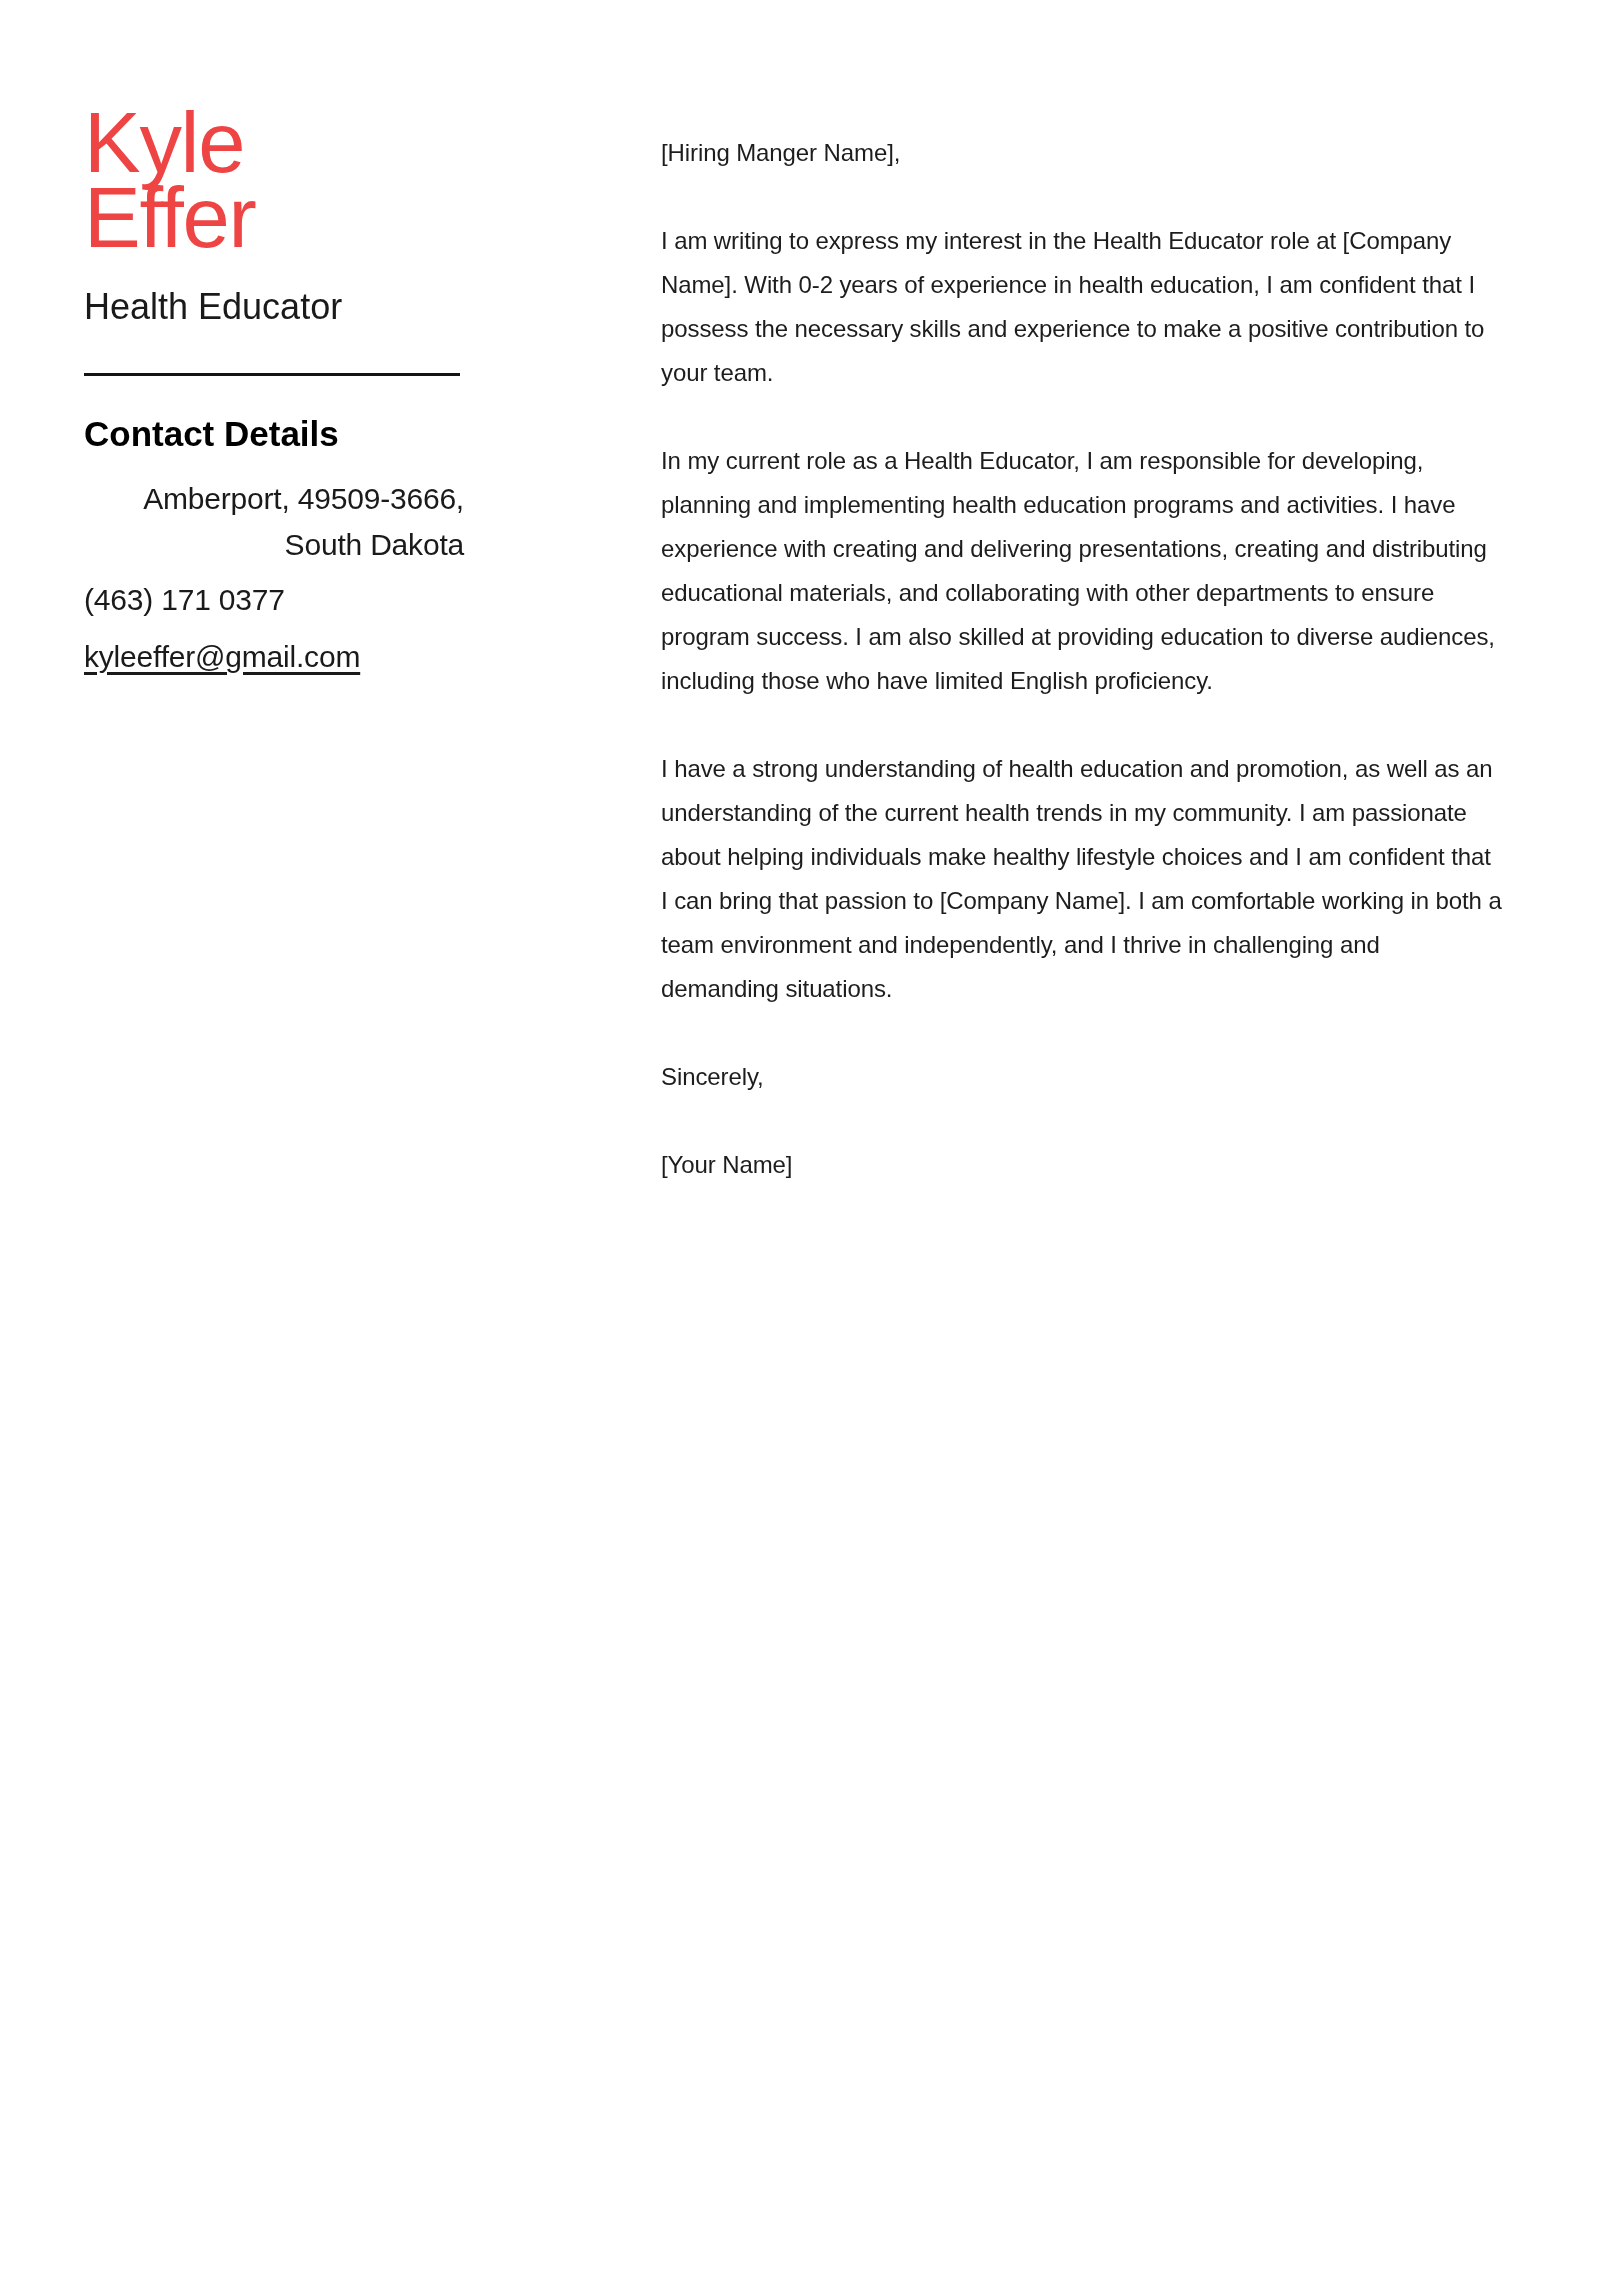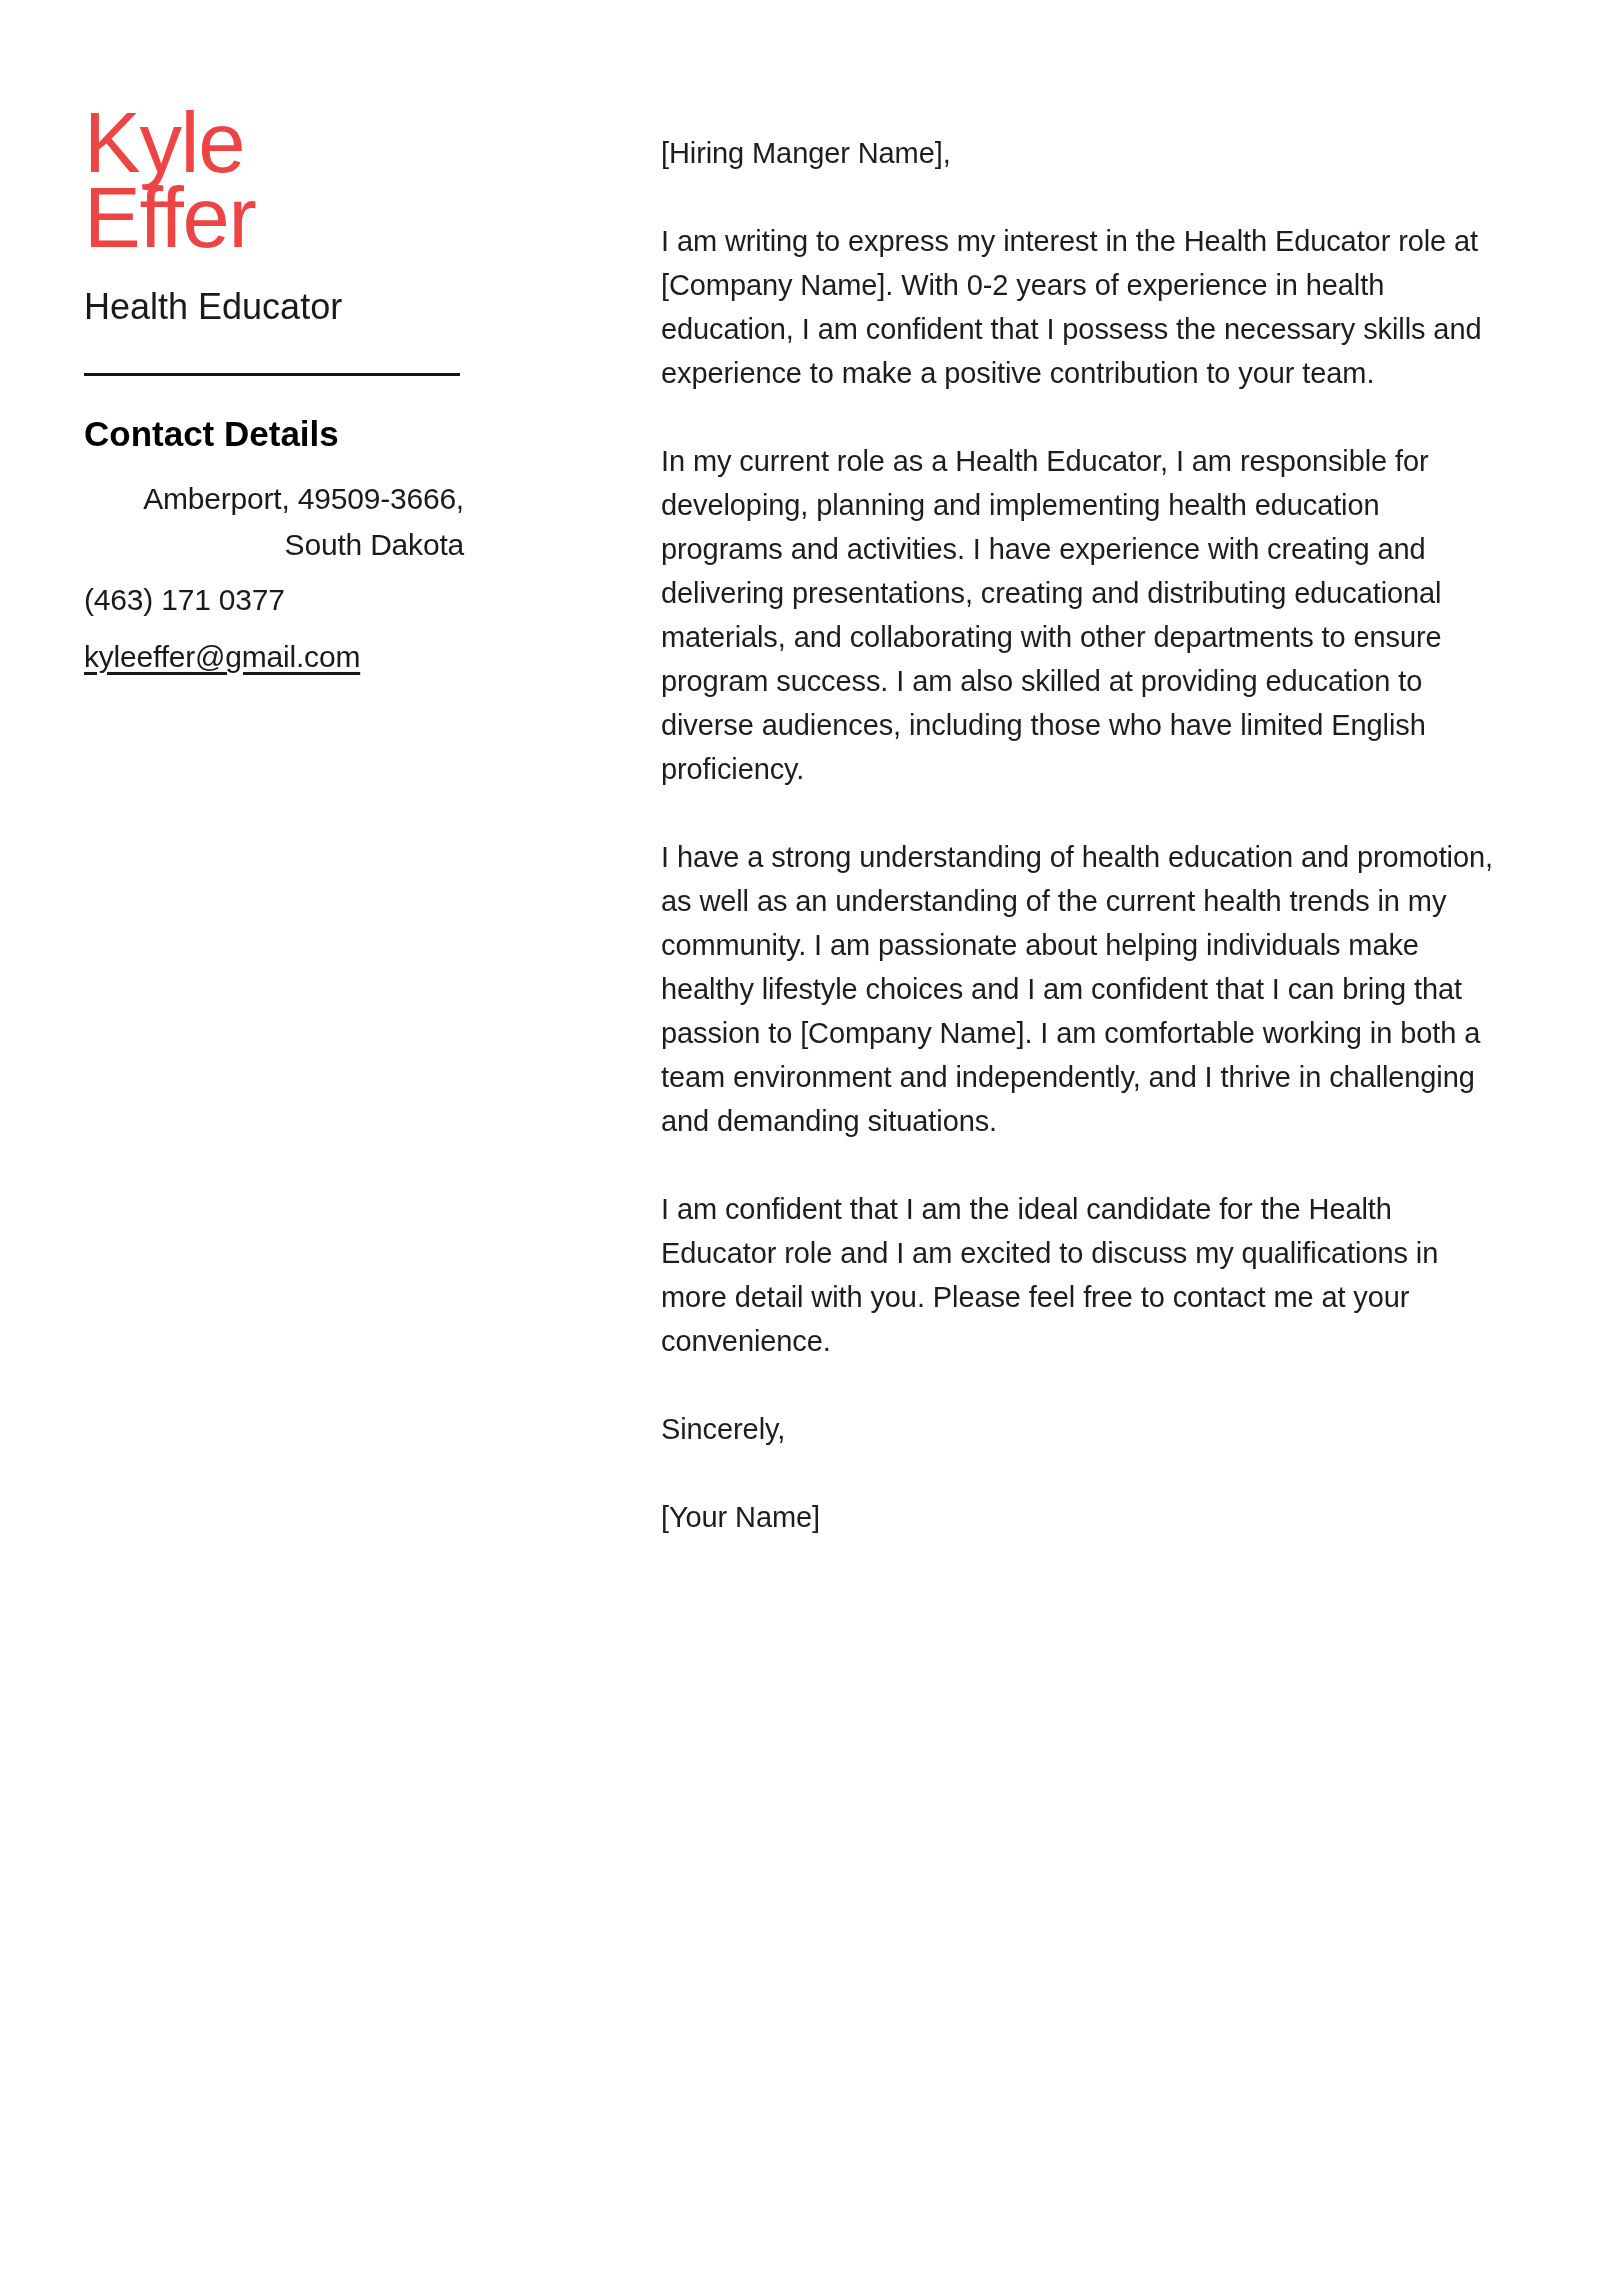--- a/index.html
+++ b/index.html
@@ -73,21 +73,21 @@
 
   
   .letter {
     position: absolute;
     left: 661px;
     top: 131px;
     width: 841px;
   }
   .letter p {
     margin: 0 0 44px 0;
-    font-size: 29px;
+    font-size: 24px;
     line-height: 44px;
     letter-spacing: -0.1px;
     color: #1d1d1d;
   }
   .letter p.signature { margin-bottom: 0; }
 </style>
 </head>
 <body>
 
 <div class="page">
@@ -118,21 +118,20 @@
 
   <main class="letter">
     <p>[Hiring Manger Name],</p>
 
     <p>I am writing to express my interest in the Health Educator role at [Company Name]. With 0-2 years of experience in health education, I am confident that I possess the necessary skills and experience to make a positive contribution to your team.</p>
 
     <p>In my current role as a Health Educator, I am responsible for developing, planning and implementing health education programs and activities. I have experience with creating and delivering presentations, creating and distributing educational materials, and collaborating with other departments to ensure program success. I am also skilled at providing education to diverse audiences, including those who have limited English proficiency.</p>
 
     <p>I have a strong understanding of health education and promotion, as well as an understanding of the current health trends in my community. I am passionate about helping individuals make healthy lifestyle choices and I am confident that I can bring that passion to [Company Name]. I am comfortable working in both a team environment and independently, and I thrive in challenging and demanding situations.</p>
 
-    <p>I am confident that I am the ideal candidate for the Health Educator role and I am excited to discuss my qualifications in more detail with you. Please feel free to contact me at your convenience.</p>
 
     <p>Sincerely,</p>
 
     <p class="signature">[Your Name]</p>
   </main>
 
 </div>
 
 
 </body></html>

